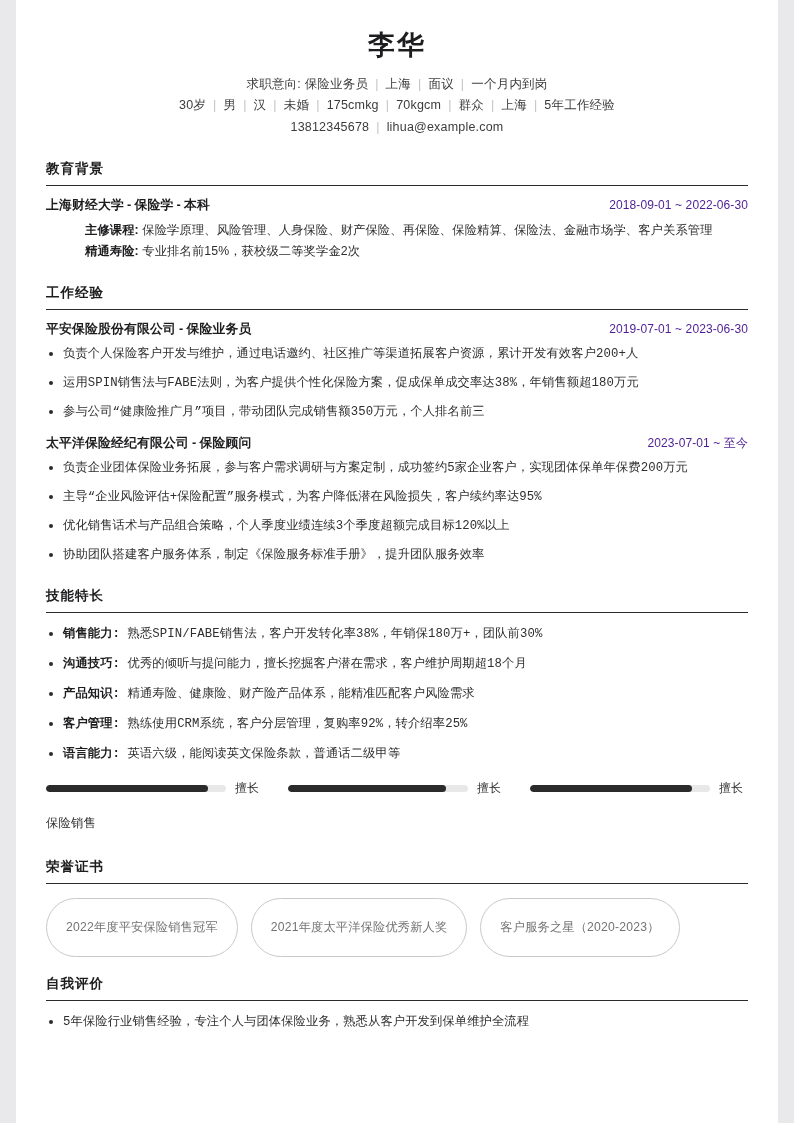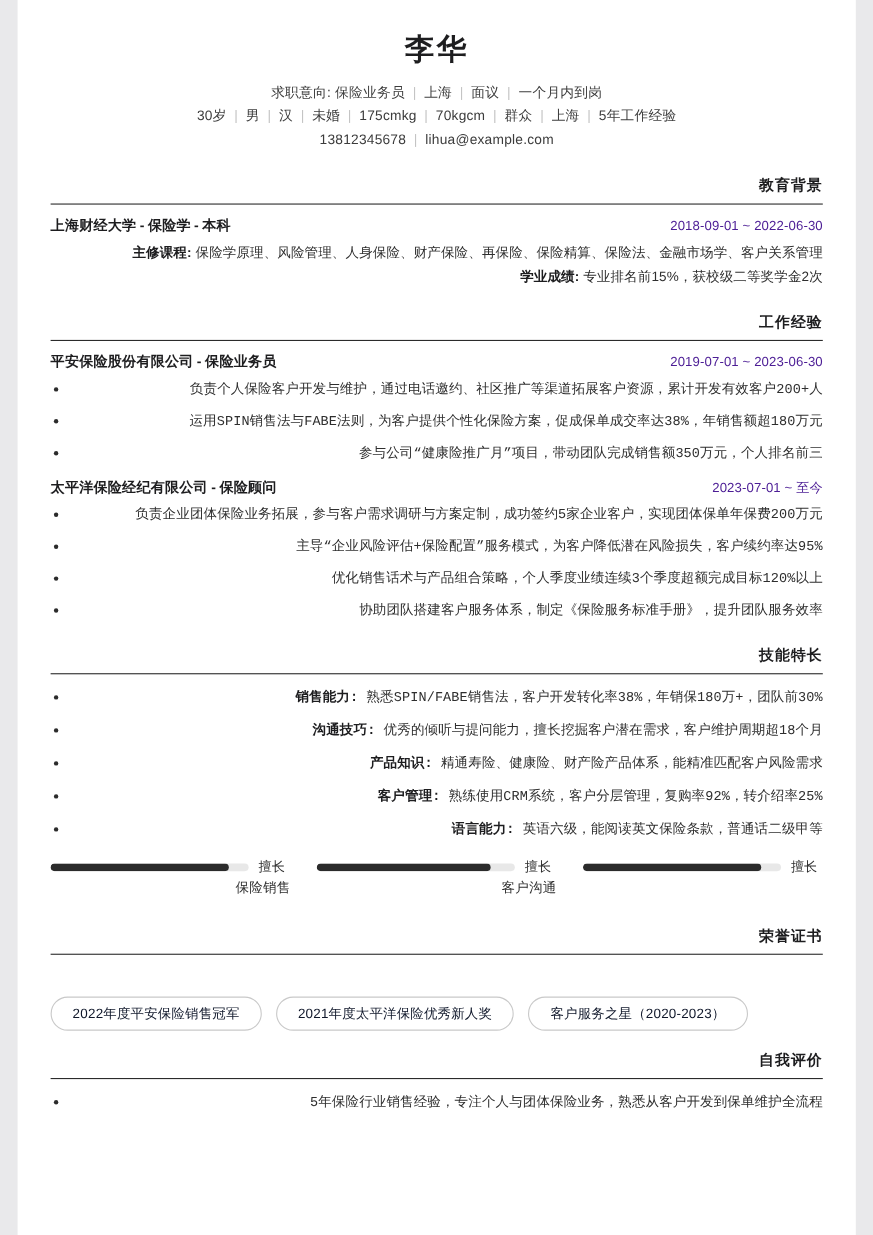--- a/index.html
+++ b/index.html
@@ -49,21 +49,20 @@
     padding: 0 7px;
     font-weight: 300;
   }
   .meta-line.contact {
     margin-top: 1px;
   }
 
   
   .section {
     margin-top: 22px;
-    text-align: right;
   }
   .section.tight { margin-top: 18px; }
   .sec-title {
     font-size: 13.5px;
     font-weight: bold;
     color: #1d1d1f;
     letter-spacing: 1px;
     padding-bottom: 7px;
   }
   .sec-rule {
@@ -97,20 +96,21 @@
     font-size: 12px;
     color: #4c1d95;
     white-space: nowrap;
     letter-spacing: 0.1px;
   }
   .detail-row {
     font-size: 12.3px;
     color: #2e2e2e;
     line-height: 21px;
     letter-spacing: 0.1px;
+    margin-left: 39px;
   }
   .detail-row .dlabel {
     font-weight: bold;
     color: #1d1d1f;
   }
 
   
   ul.blist {
     list-style: none;
     margin: 0;
@@ -172,41 +172,40 @@
     border-radius: 4px;
   }
   .bar-value {
     font-size: 12px;
     color: #2e2e2e;
     white-space: nowrap;
   }
   .bar-name {
     font-size: 12.3px;
     color: #2e2e2e;
-    margin-top: 2px;
+    margin-top: 18px;
     letter-spacing: 0.2px;
   }
 
   
   .tag-row {
     display: flex;
     flex-wrap: wrap;
     gap: 13px;
     margin-top: 14px;
   }
   .tag {
     border: 1px solid #c9c9c9;
     border-radius: 999px;
-    padding: 6px 19px;
+    padding: 20px 19px;
     font-size: 12.2px;
-    color: #0f172a;
+    color: #737373;
     background: #fff;
     letter-spacing: 0.2px;
     white-space: nowrap;
-    margin-top: 24px;
   }
 </style>
 </head>
 <body>
 
 <div class="page">
   <div class="page-inner">
 
     <div class="resume-header">
       <div class="cand-name">李华</div>
@@ -218,21 +217,21 @@
     <div class="section">
       <div class="sec-title">教育背景</div>
       <div class="sec-rule"></div>
       <div id="edu-entries">
           <div class="entry">
             <div class="entry-head">
               <div class="entry-title"><span>上海财经大学</span><span class="dash">-</span><span>保险学</span><span class="dash">-</span><span>本科</span></div>
               <div class="entry-date">2018-09-01 ~ 2022-06-30</div>
             </div>
             <div class="detail-row"><span class="dlabel">主修课程:</span><span> 保险学原理、风险管理、人身保险、财产保险、再保险、保险精算、保险法、金融市场学、客户关系管理</span></div>
-            <div class="detail-row"><span class="dlabel">学业成绩:</span><span> 专业排名前15%，获校级二等奖学金2次</span></div>
+            <div class="detail-row"><span class="dlabel">精通寿险:</span><span> 专业排名前15%，获校级二等奖学金2次</span></div>
           </div>
         </div>
     </div>
 
     <div class="section">
       <div class="sec-title">工作经验</div>
       <div class="sec-rule"></div>
       <div id="work-entries">
           <div class="entry">
             <div class="entry-head">
@@ -280,21 +279,20 @@
             </div>
             <div class="bar-name">保险销售</div>
           </div>
           <div class="bar-cell">
             <div class="bar-row">
               <div class="bar-track">
                 <div class="bar-fill" style="width: 88%; background: rgb(43, 43, 43);"></div>
               </div>
               <div class="bar-value">擅长</div>
             </div>
-            <div class="bar-name">客户沟通</div>
           </div>
           <div class="bar-cell">
             <div class="bar-row">
               <div class="bar-track">
                 <div class="bar-fill" style="width: 90%; background: rgb(43, 43, 43);"></div>
               </div>
               <div class="bar-value">擅长</div>
             </div>
           </div>
         </div>

